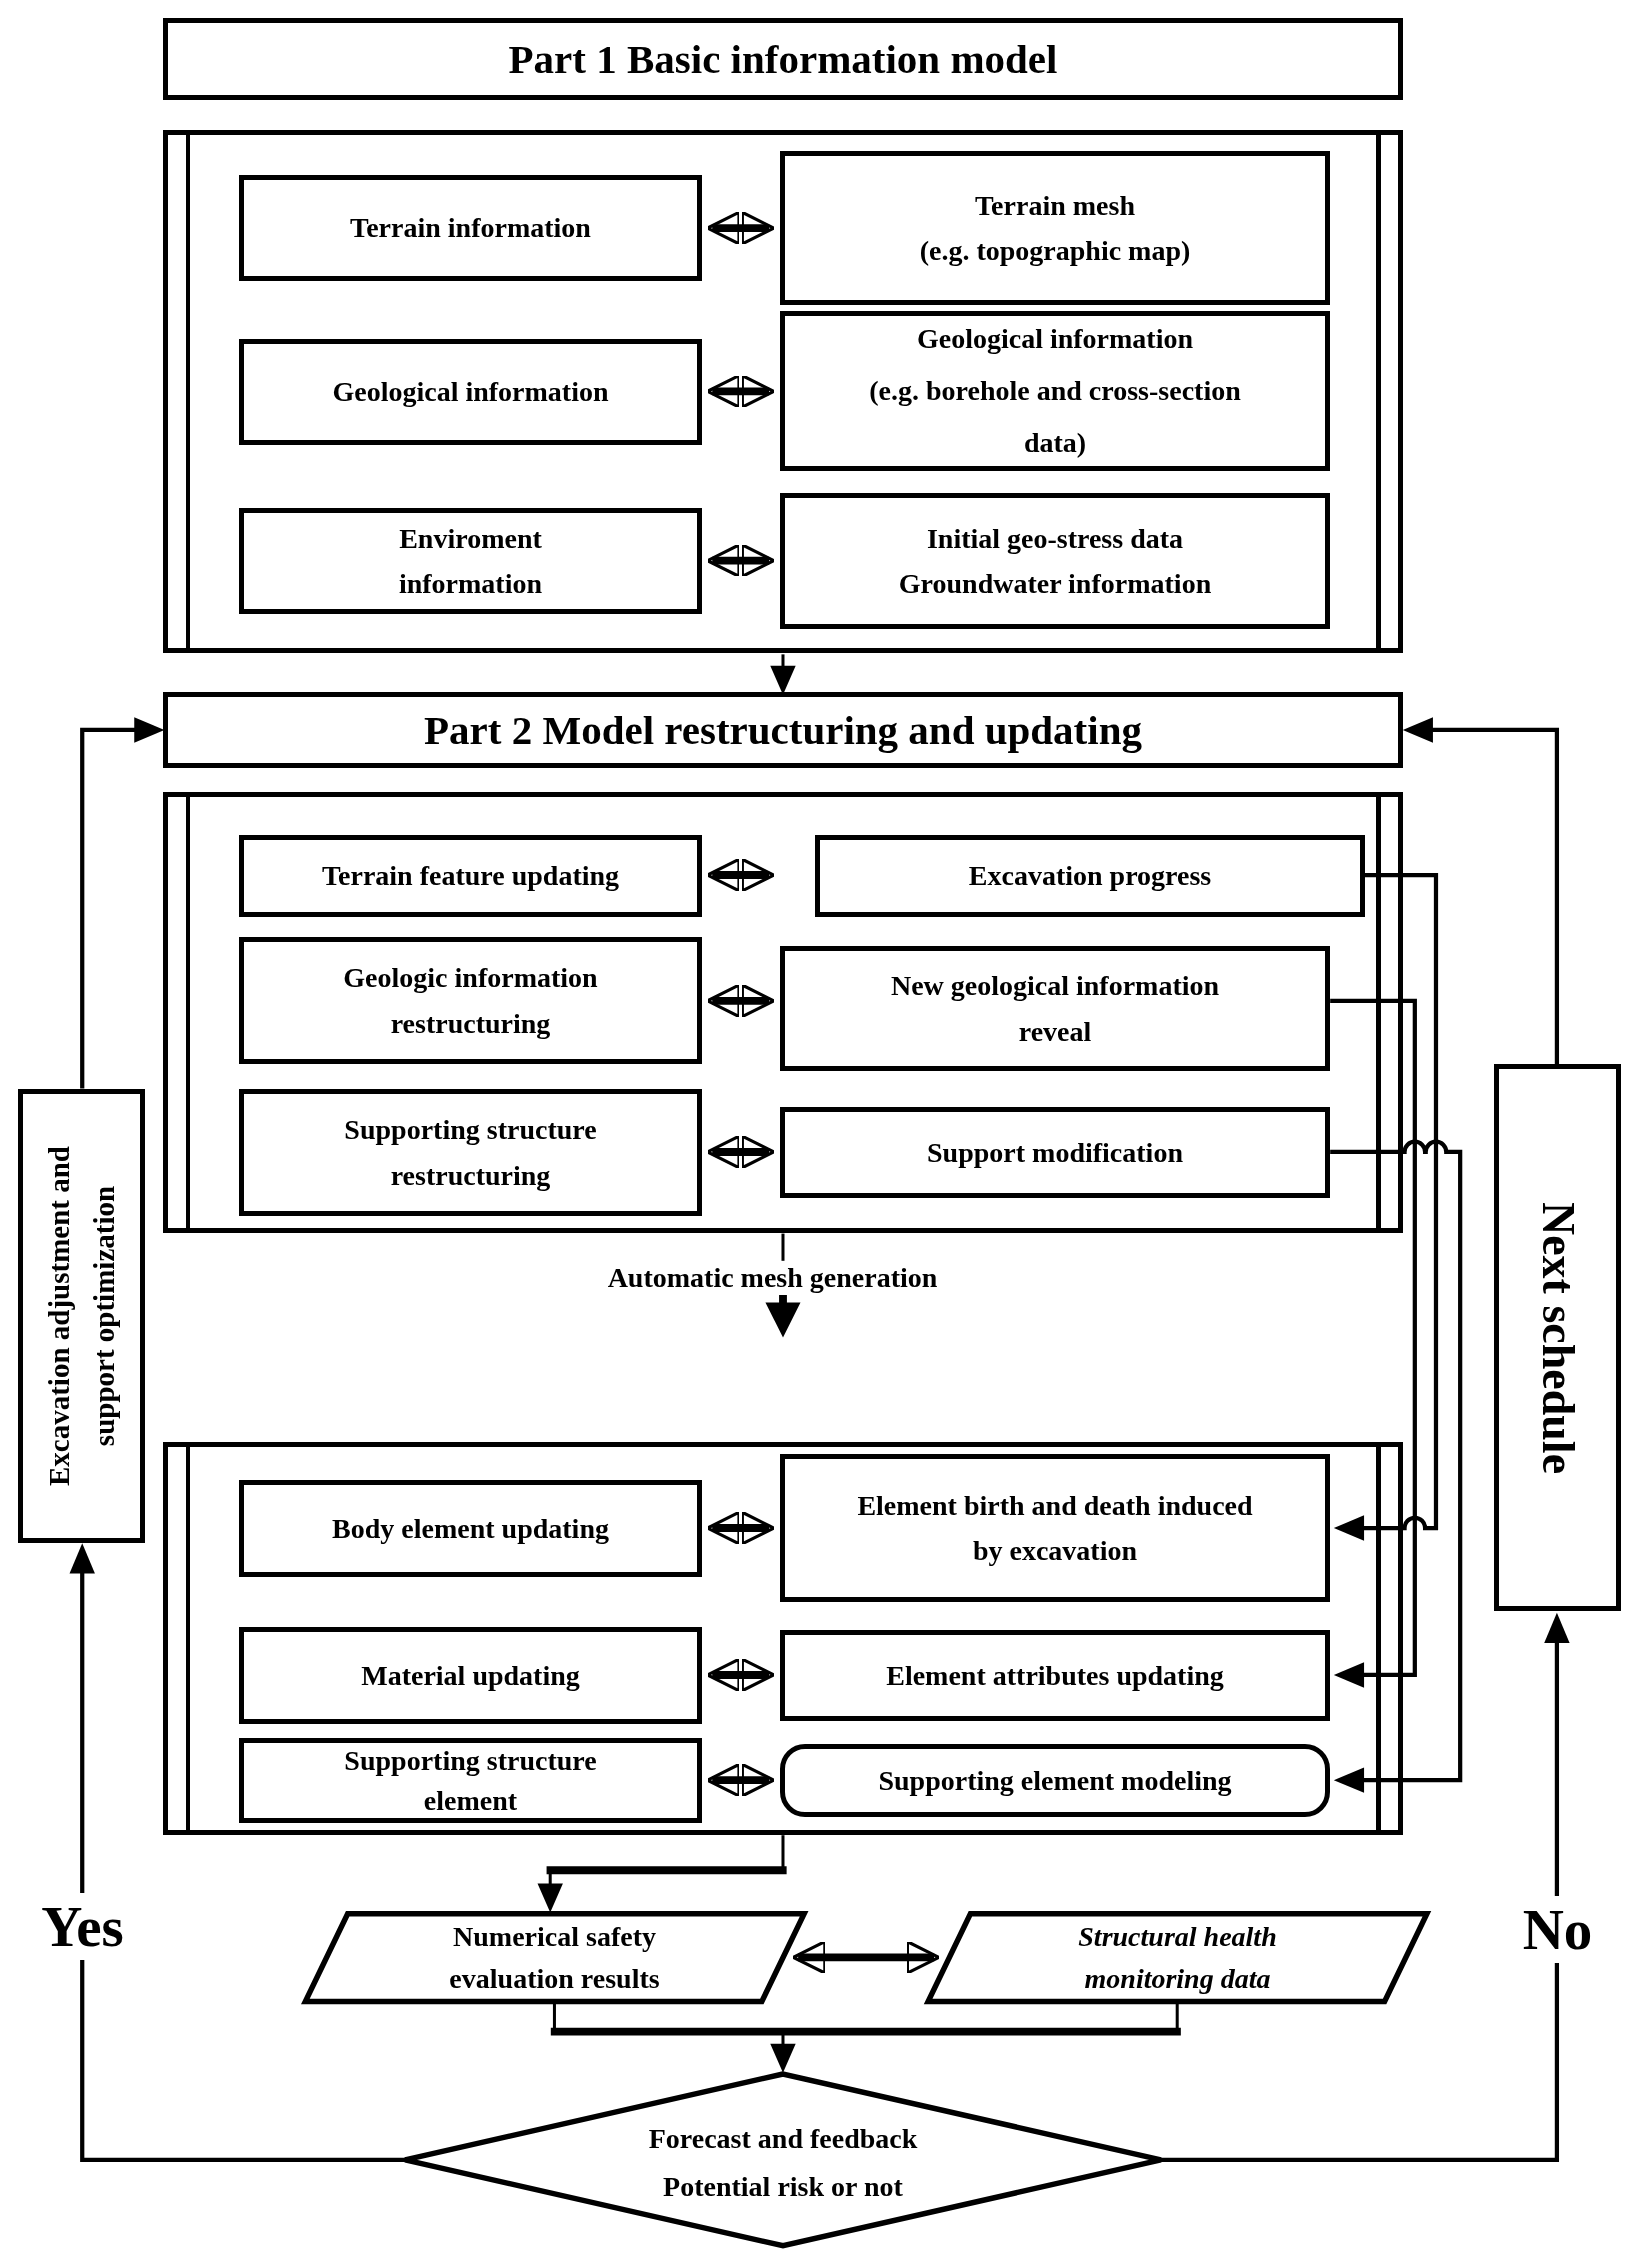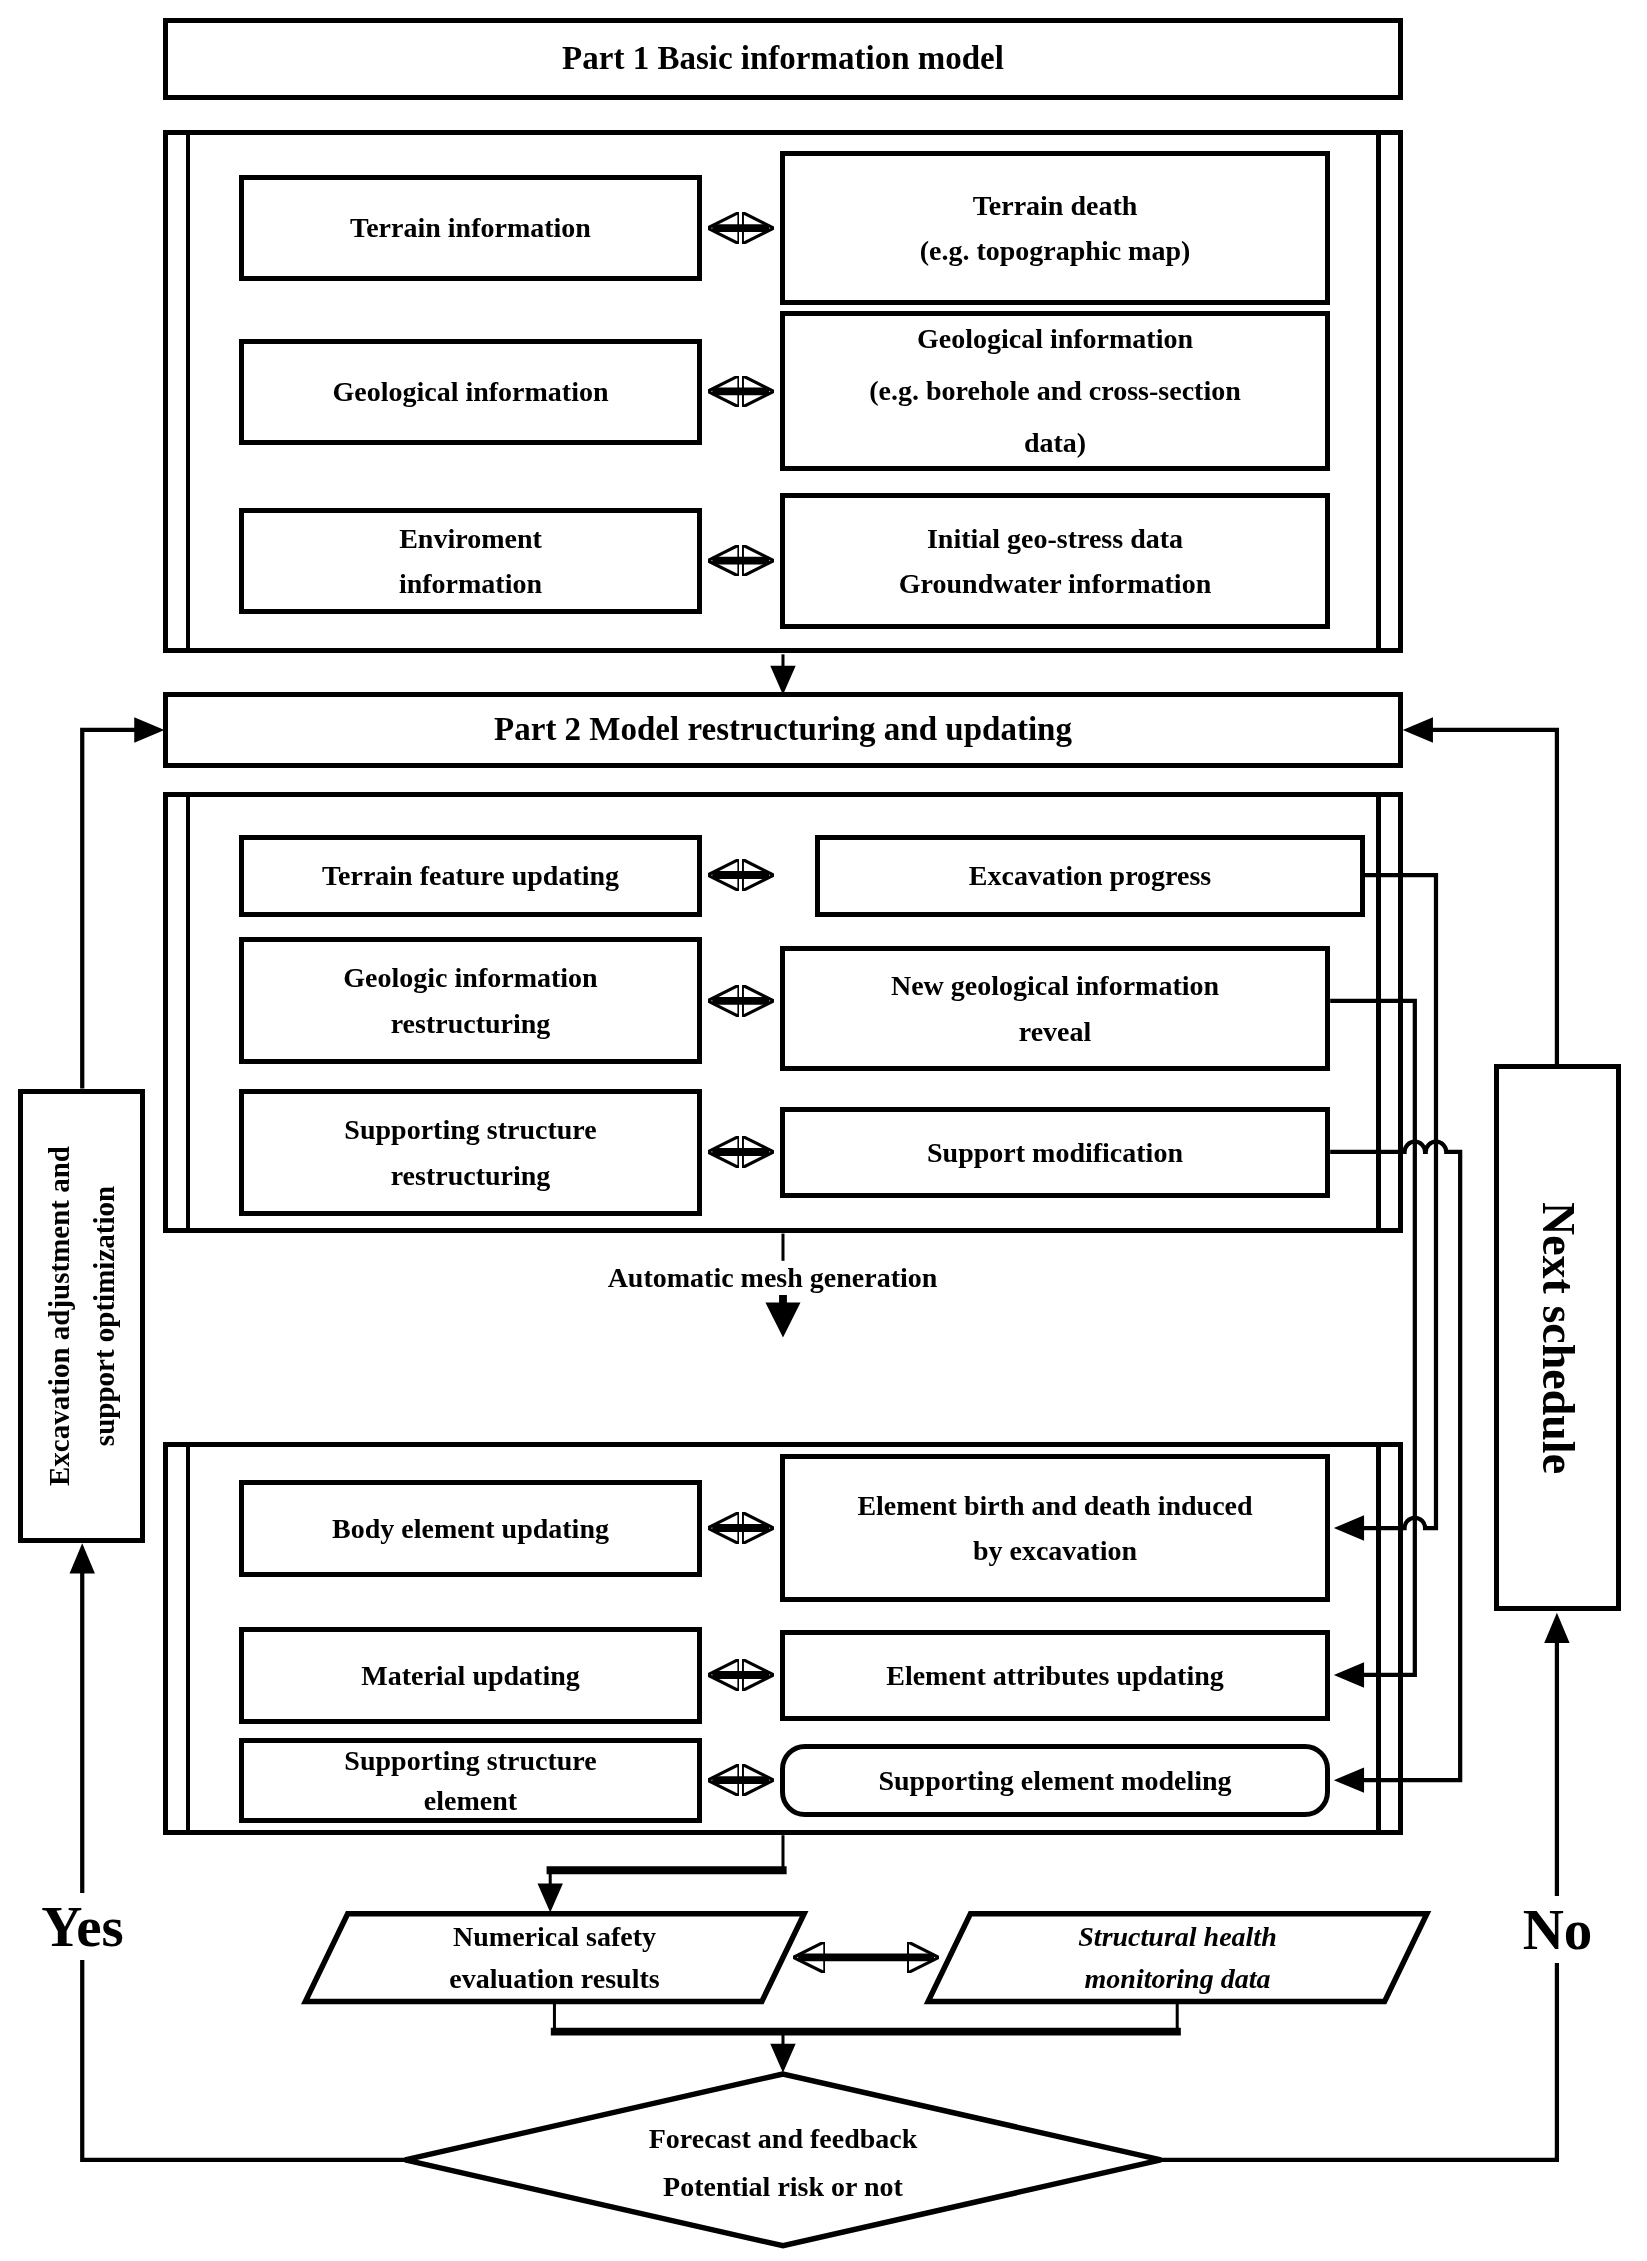--- a/index.html
+++ b/index.html
@@ -12,21 +12,21 @@
   #wires polygon{fill:#000000;stroke:none;}
   #wires .shape{fill:#ffffff;stroke:#000000;stroke-width:9px;}
   .box{
     position:absolute;box-sizing:border-box;border:5.4px solid #000000;background:#ffffff;
     display:flex;align-items:center;justify-content:center;text-align:center;z-index:2;
   }
   .box .lines span{display:block;line-height:1.62;}
   .box .lines.lh-tall span{line-height:1.85;}
   .box .lines.lh-tight span{line-height:1.40;}
   .txt46{font-size:28px;}
-  .txt54{font-size:33px;}
+  .txt54{font-size:41px;}
   .container{position:absolute;box-sizing:border-box;border:5.4px solid #000000;background:transparent;z-index:1;}
   .container .bar{position:absolute;top:0;bottom:0;width:4.2px;background:#000000;}
   .container .bar.l{left:17.5px;}
   .container .bar.r{right:17.5px;}
   .label{
     position:absolute;display:flex;align-items:center;justify-content:center;
     text-align:center;z-index:3;
   }
   .label.masked{background:#ffffff;align-items:center;}
   .label .lines span{display:block;}
@@ -151,21 +151,21 @@
     <div class="bar r"></div>
   </div>
 
   <div class="box txt46" style="left:239px;top:175px;width:463px;height:106px;">
     <div class="lines">
         <span>Terrain information</span>
       </div>
   </div>
   <div class="box txt46" style="left:780px;top:151px;width:550px;height:154px;">
     <div class="lines">
-      <span>Terrain death</span>
+      <span>Terrain mesh</span>
       <span>(e.g. topographic map)</span>
     </div>
   </div>
 
   <div class="box txt46" style="left:239px;top:339px;width:463px;height:106px;">
     <div class="lines">
         <span>Geological information</span>
       </div>
   </div>
   <div class="box txt46" style="left:780px;top:311px;width:550px;height:160px;">

